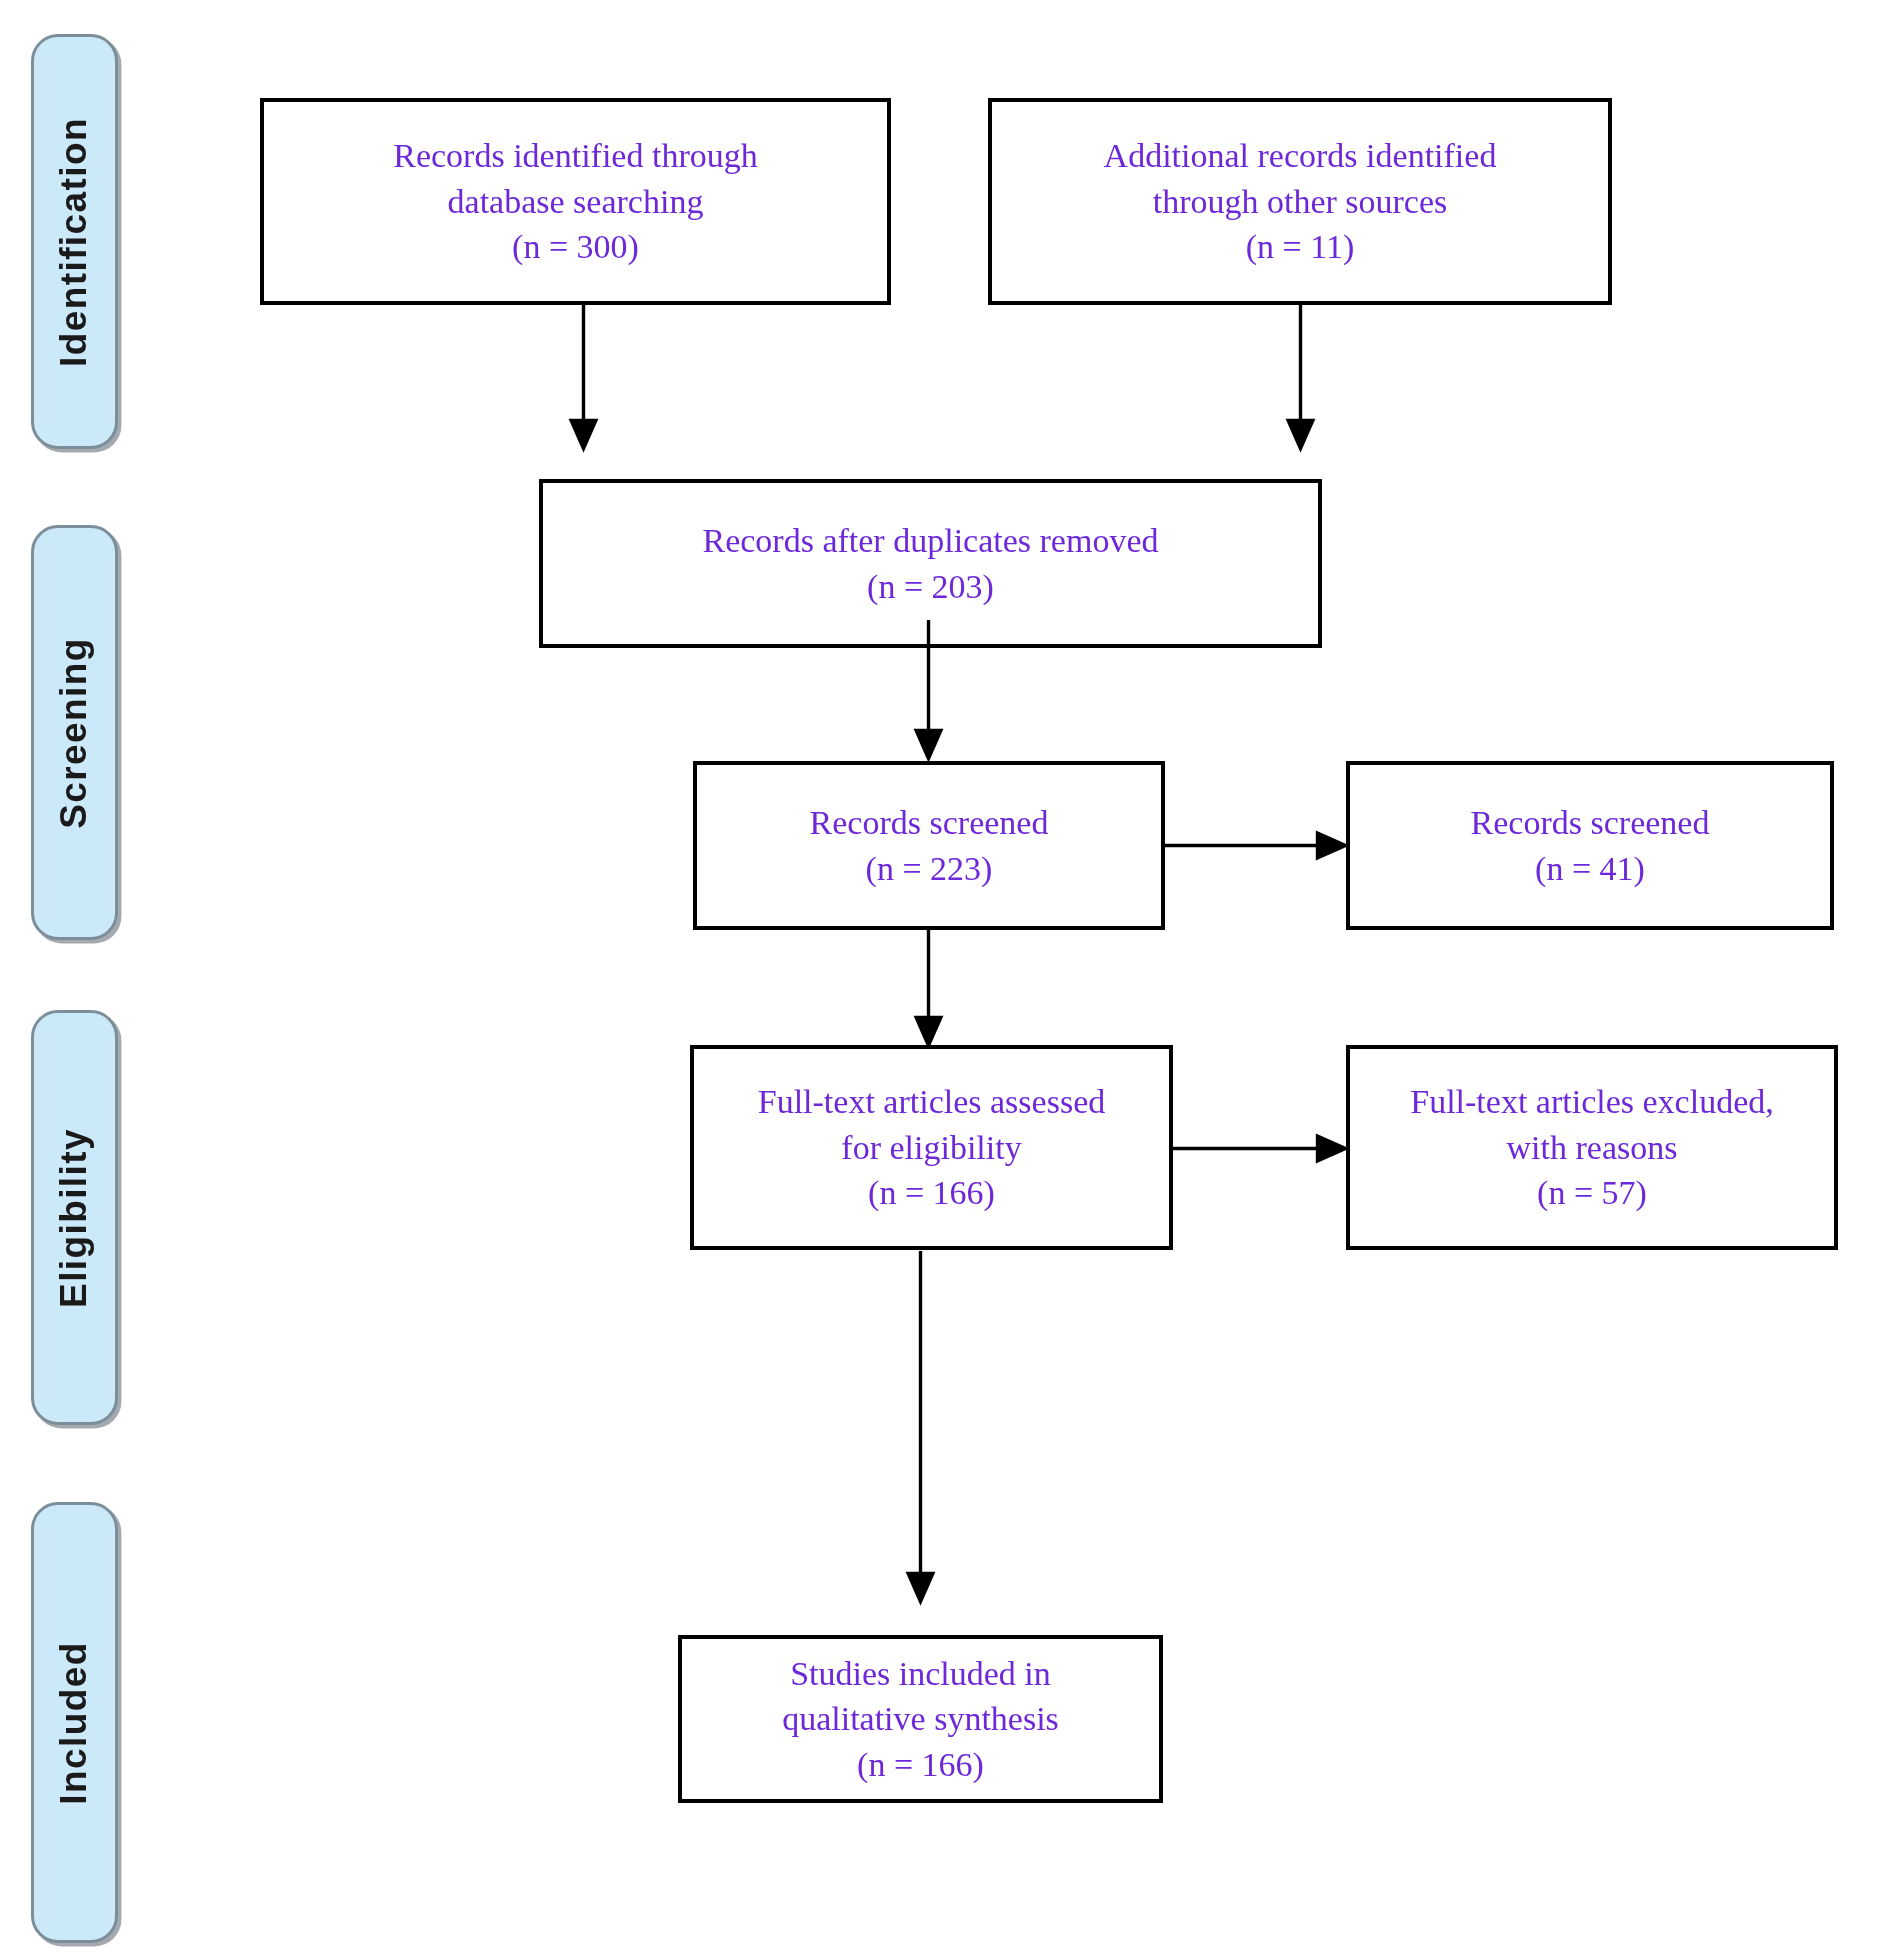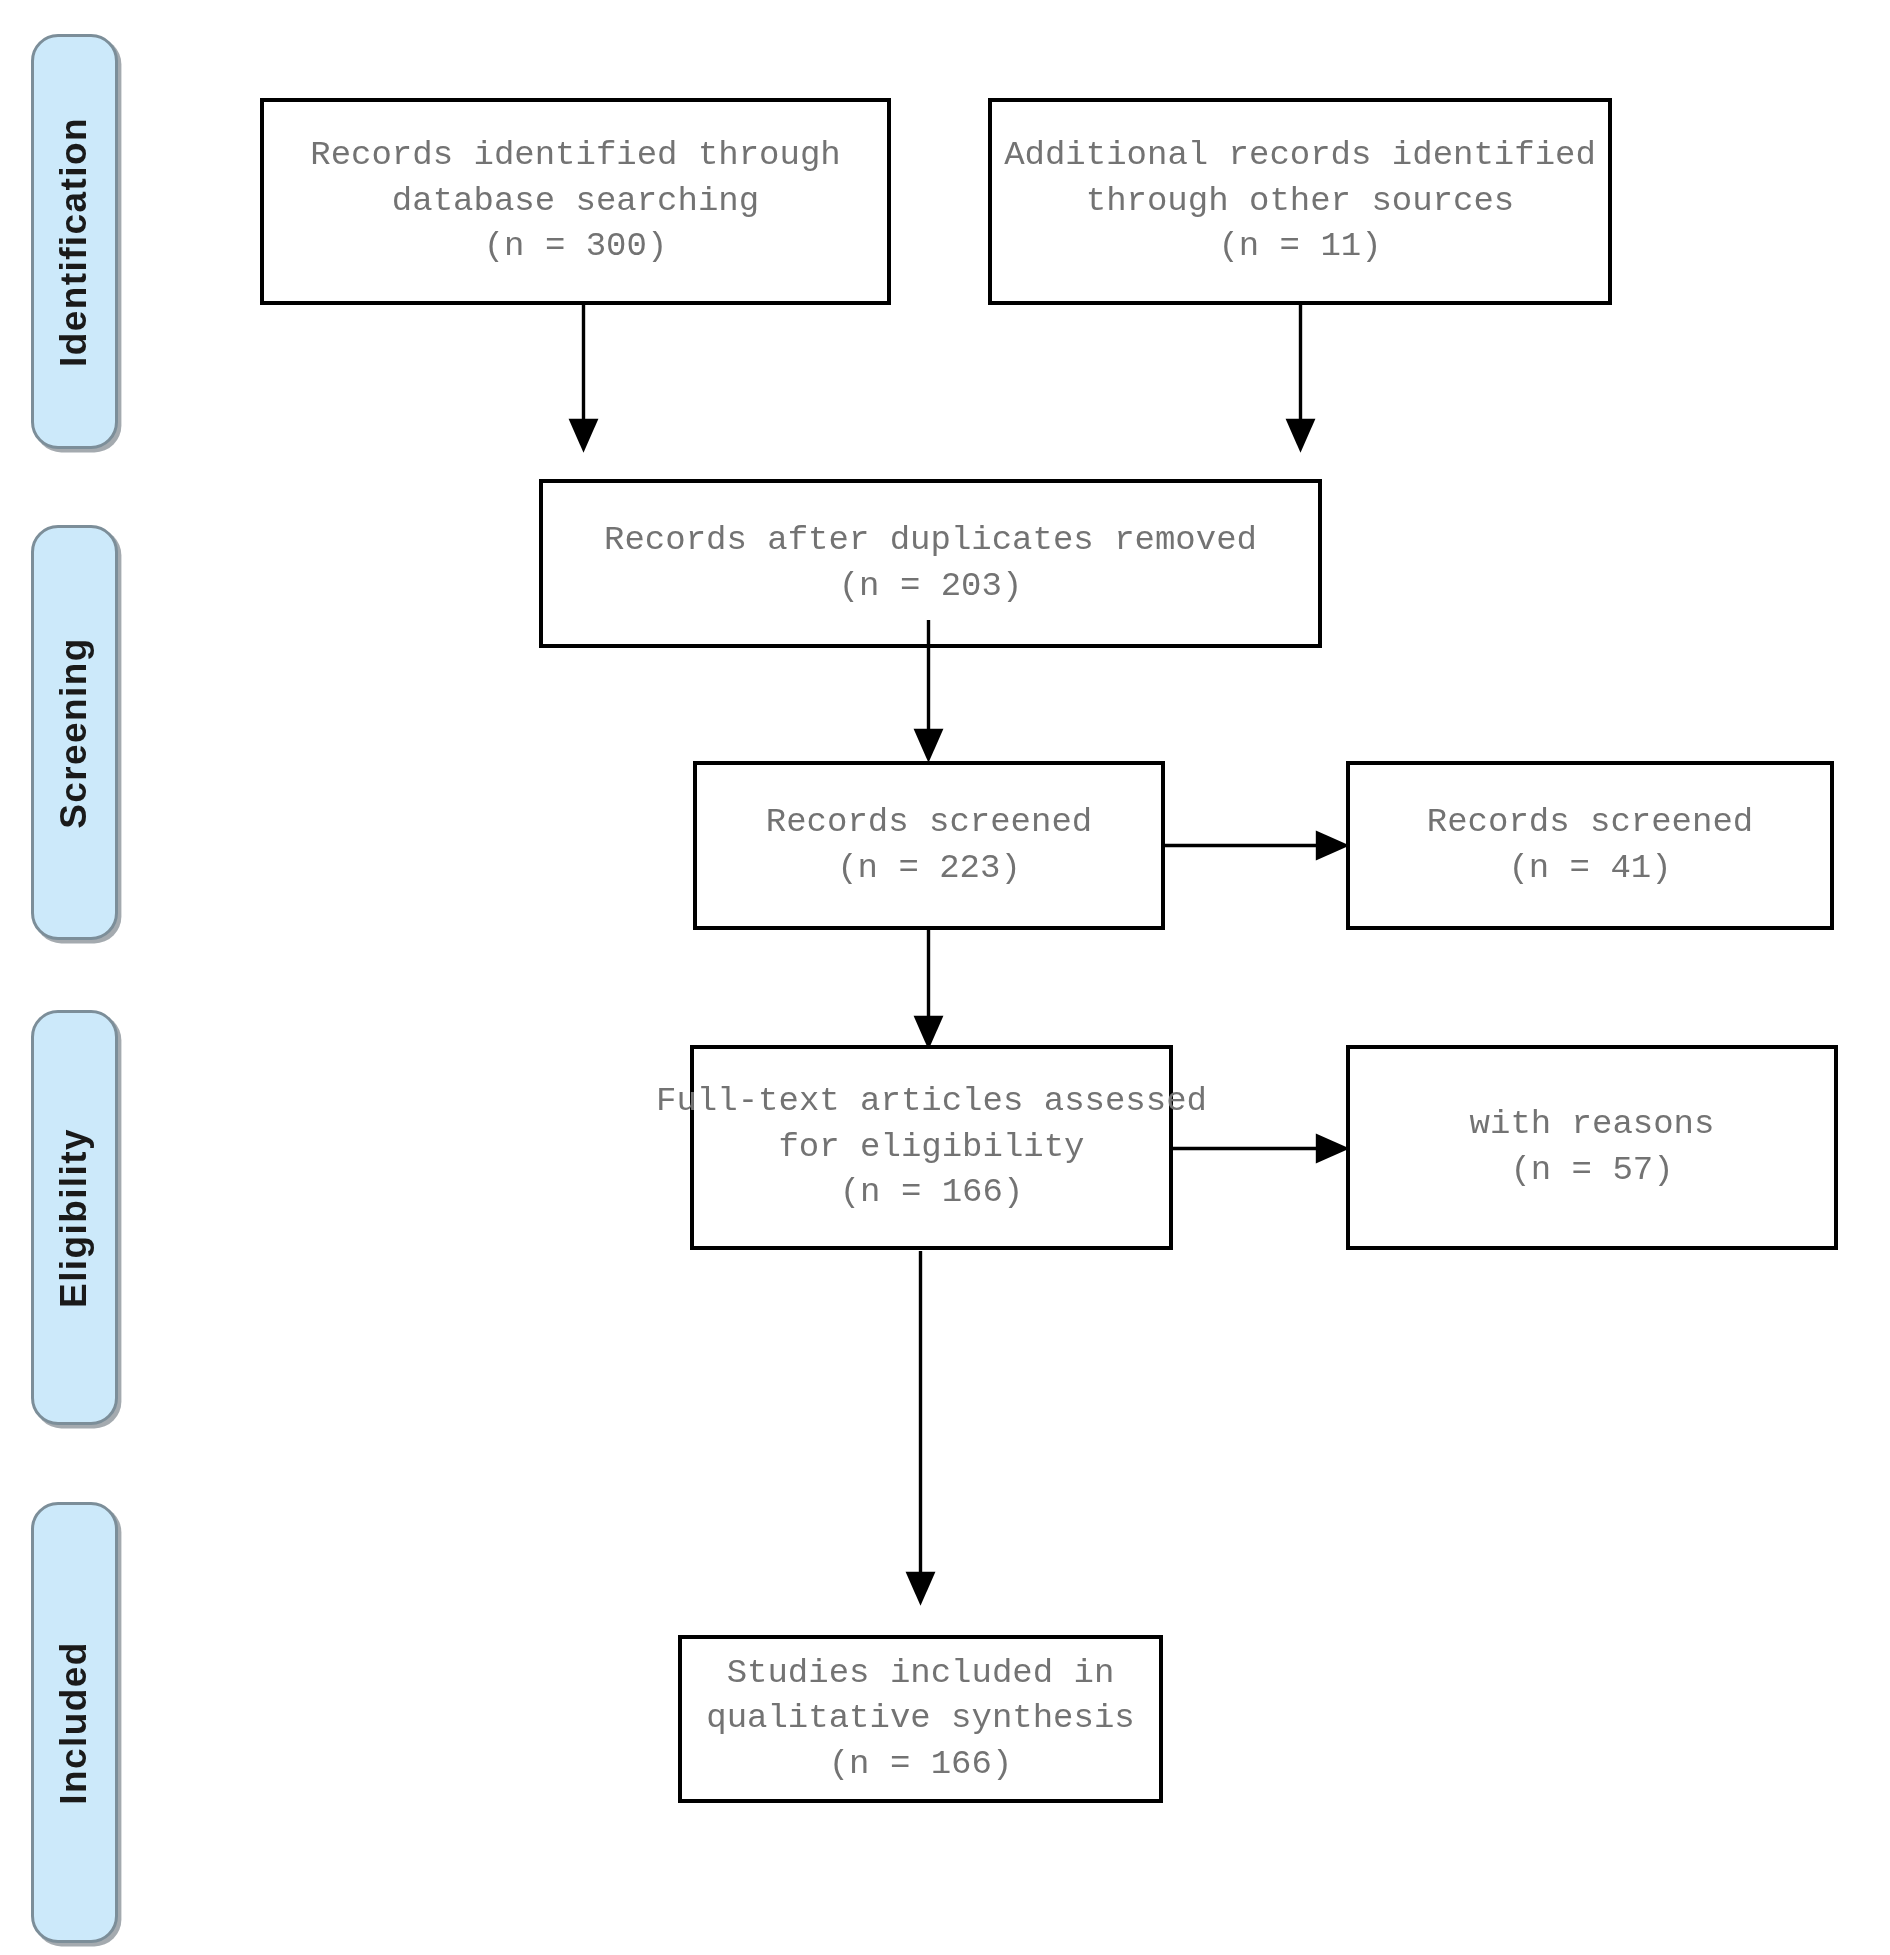--- a/index.html
+++ b/index.html
@@ -49,24 +49,24 @@
     border: 4.1px solid #000000;
     display: flex;
     flex-direction: column;
     align-items: center;
     justify-content: center;
     padding: 6.8px 15px;
   }
   .flow-box .line {
     font-size: 34px;
     line-height: 1.34;
-    color: #737373;
+    color: #6d28d9;
     text-align: left;
     white-space: nowrap;
-    font-family: Liberation Mono, monospace;
+    font-family: Liberation Serif, serif;
   }
 
   
   .connector {
     position: absolute;
     overflow: visible;
   }
   .connector line {
     stroke: #000000;
     stroke-width: 5;
@@ -148,20 +148,21 @@
     <polygon points="30,176 8,126 52,126"></polygon>
   </svg>
 
   <div class="flow-box" style="left:690px; top:1045px; width:483px; height:205px;">
     <div class="line">Full-text articles assessed</div>
     <div class="line">for eligibility</div>
     <div class="line">(n = 166)</div>
   </div>
 
   <div class="flow-box" style="left:1346px; top:1045px; width:492px; height:205px;">
+    <div class="line">Full-text articles excluded,</div>
     <div class="line">with reasons</div>
     <div class="line">(n = 57)</div>
   </div>
 
   <svg class="connector" style="left:1173px; top:1128px; width:178px; height:41px;" viewBox="0 0 263 60">
     <line x1="0" y1="30" x2="233" y2="30"></line>
     <polygon points="261,30 211,8 211,52"></polygon>
   </svg>
 
   <svg class="connector" style="left:900px; top:1251px; width:41px; height:356px;" viewBox="0 0 60 525">

